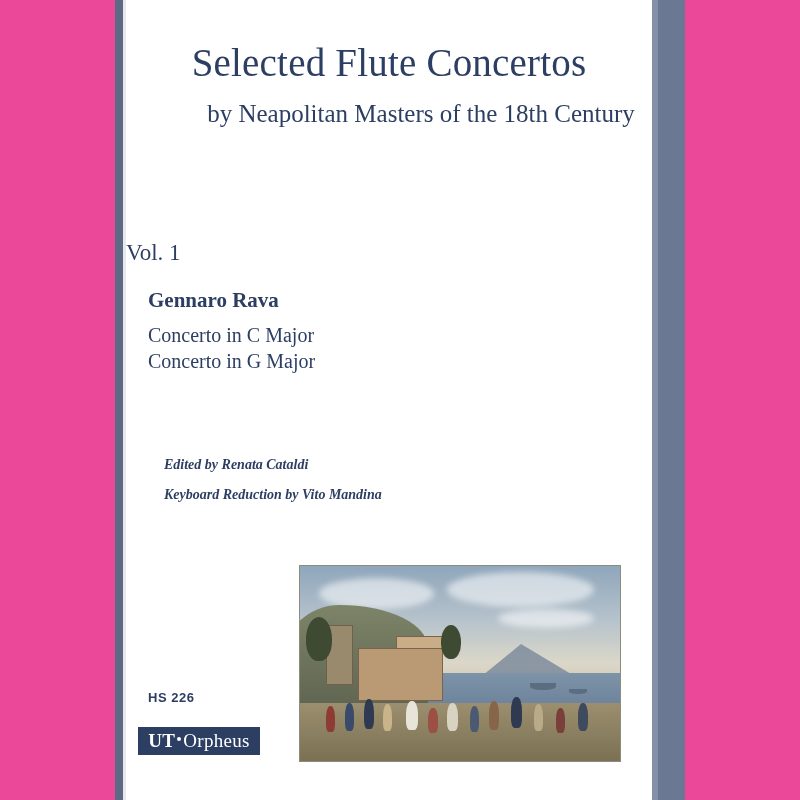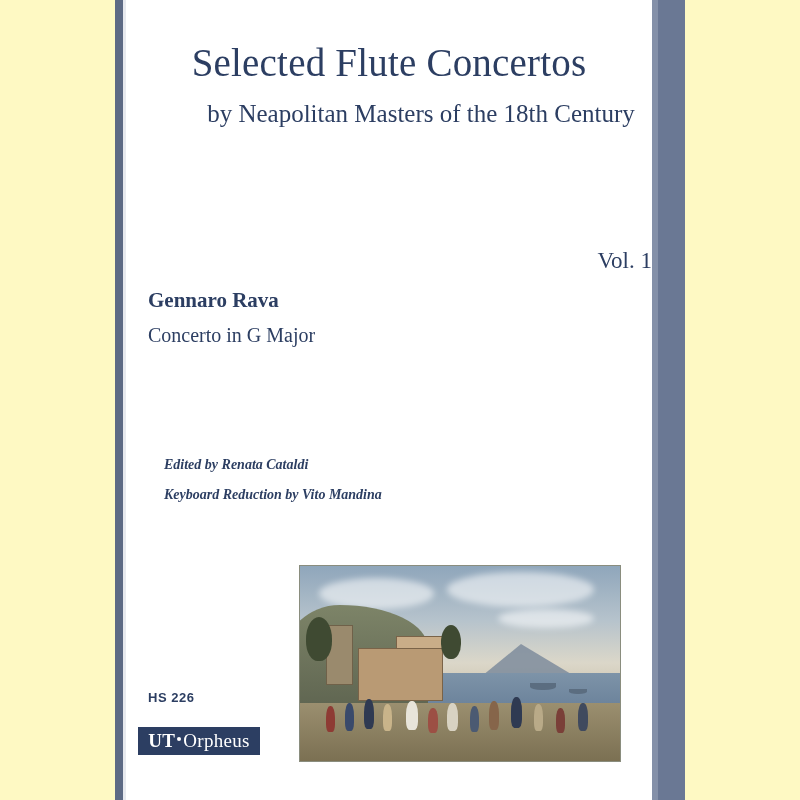--- a/index.html
+++ b/index.html
@@ -11,21 +11,21 @@
     overflow: hidden;
   }
   body {
     font-family: "Liberation Serif", serif;
   }
 
   .page {
     position: relative;
     width: 800px;
     height: 800px;
-    background: #fef9c3;
+    background: #ec4899;
   }
 
   
   .cover {
     position: absolute;
     left: 115px;
     top: 0px;
     width: 570px;
     height: 800px;
     background: #ffffff;
@@ -108,24 +108,23 @@
     font-size: 24px;
     color: #2c3e62;
     white-space: nowrap;
   }
 
   .volume {
     position: absolute;
     left: 0;
     top: 240px;
     width: 526px;
-    text-align: right;
+    text-align: left;
     font-size: 23px;
     color: #2c3e62;
-    margin-top: 8px;
   }
 
   .composer {
     position: absolute;
     left: 22px;
     top: 288px;
     font-size: 21px;
     font-weight: bold;
     color: #2c3e62;
   }
@@ -274,20 +273,21 @@
   <div class="right-band-inner"></div>
 
   <div class="content">
 
     <div class="title">Selected Flute Concertos</div>
     <div class="subtitle">by Neapolitan Masters of the 18th Century</div>
     <div class="volume">Vol. 1</div>
     <div class="composer">Gennaro Rava</div>
 
     <div class="works">
+      <div>Concerto in C Major</div>
       <div>Concerto in G Major</div>
     </div>
 
     <div class="credits">
       <div>Edited by Renata Cataldi</div>
       <div>Keyboard Reduction by Vito Mandina</div>
     </div>
 
     <div class="painting">
       <div class="sky"></div>

